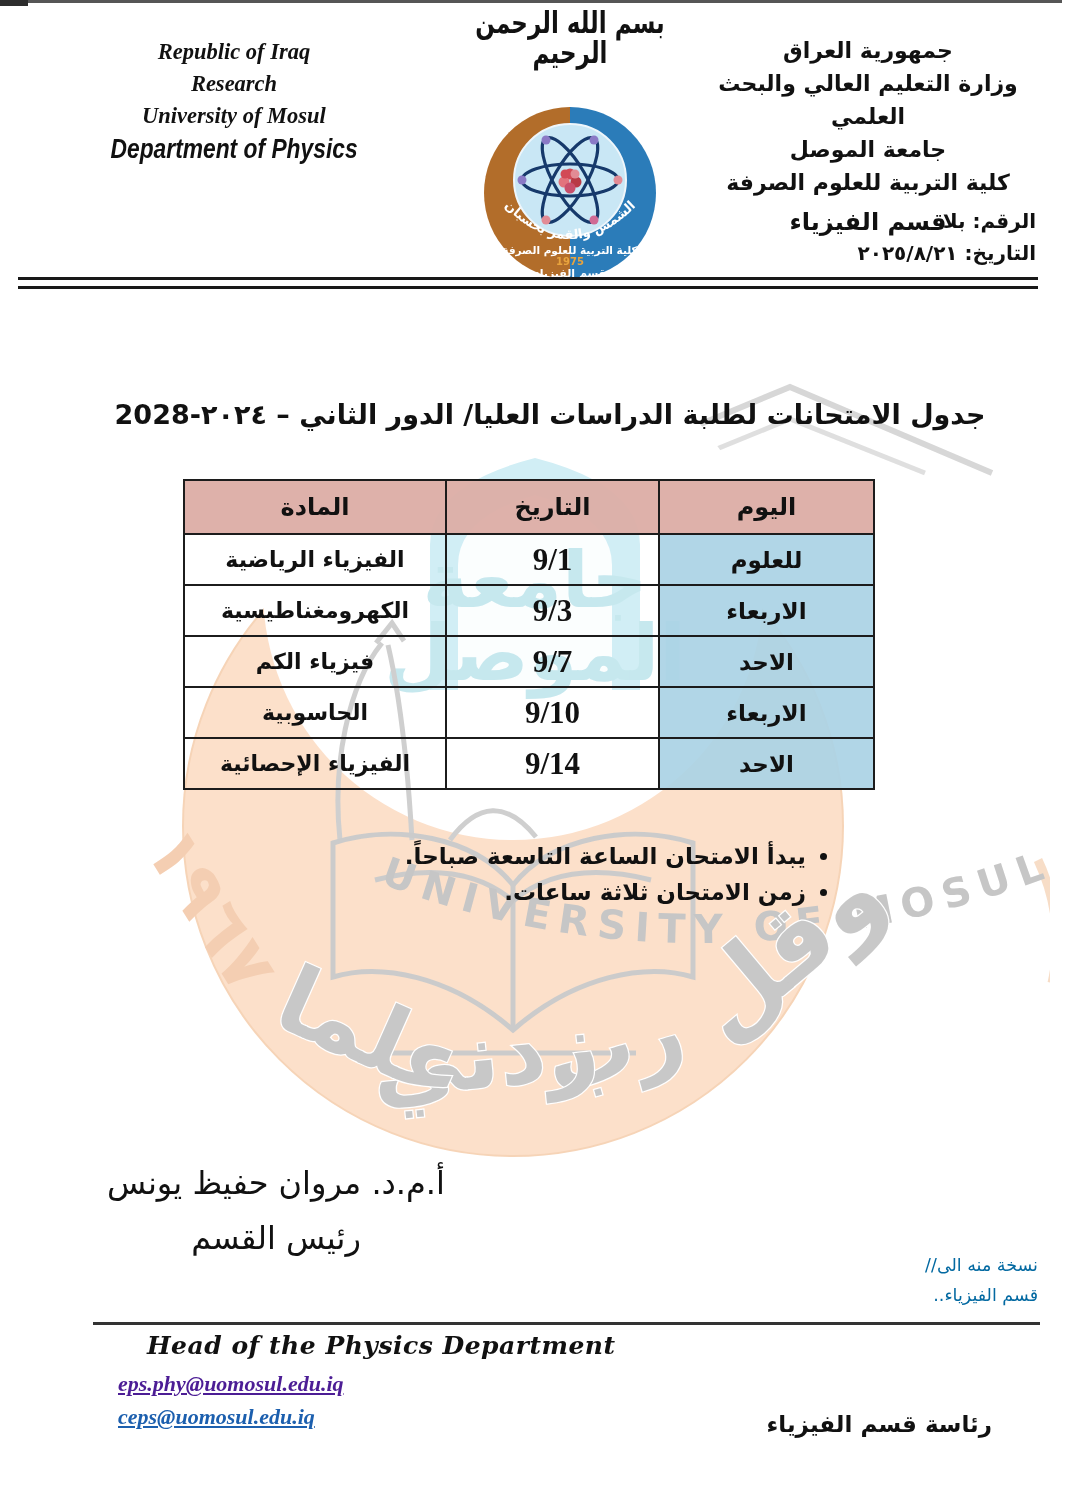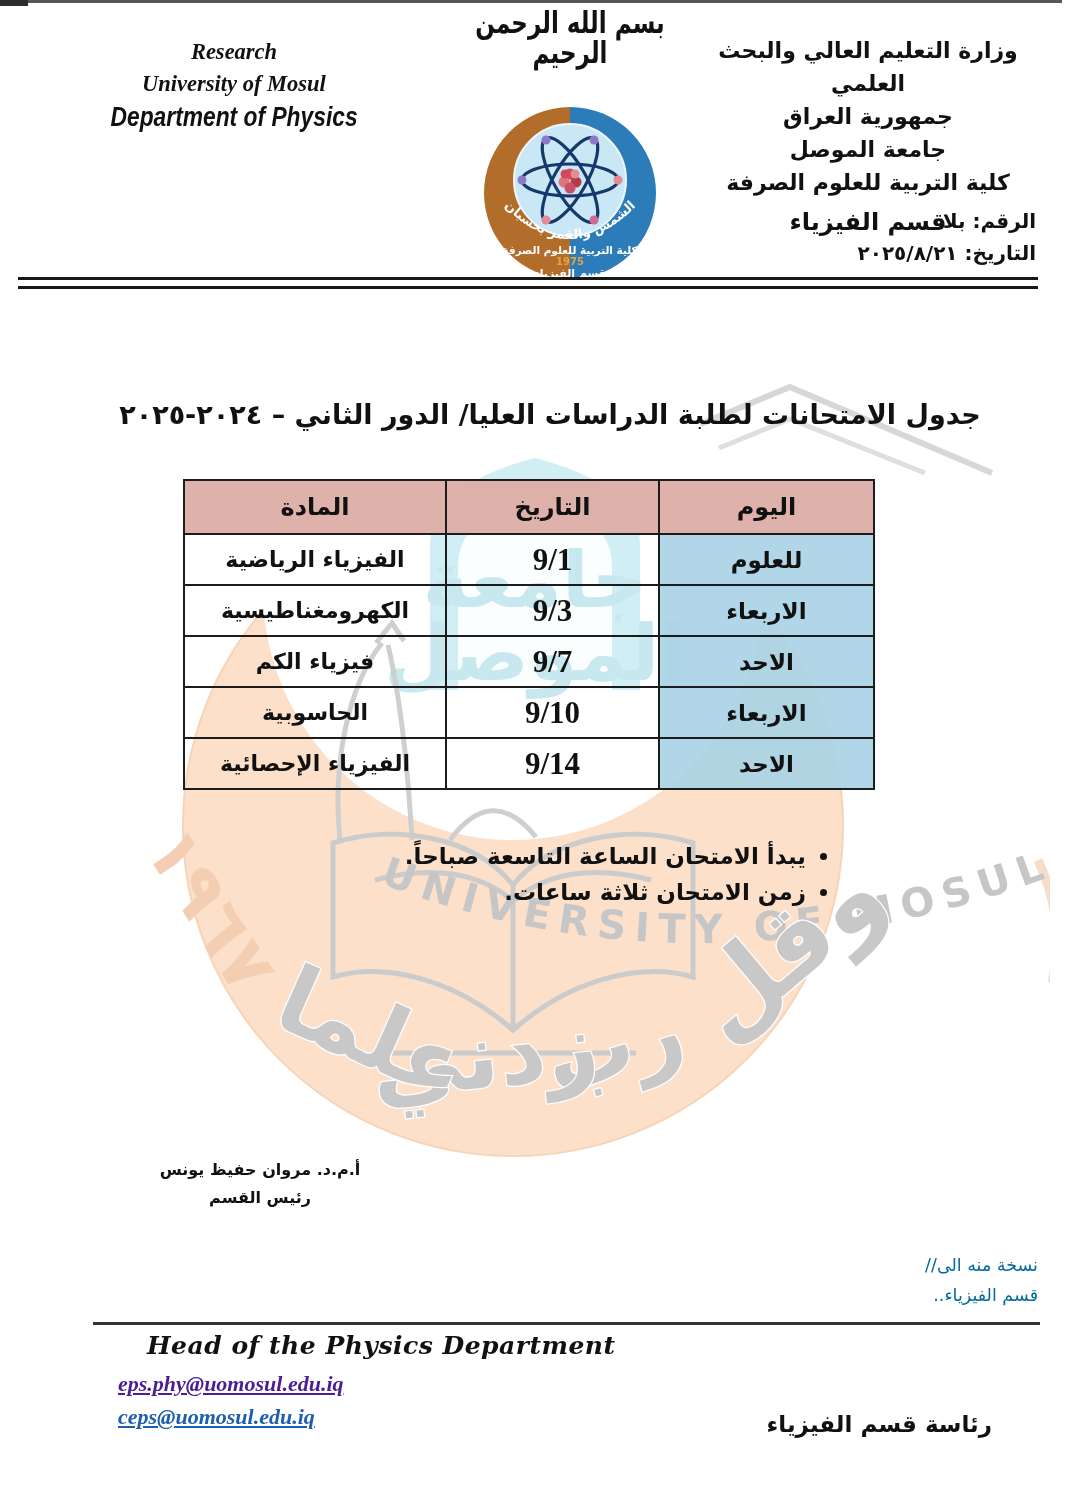--- a/index.html
+++ b/index.html
@@ -50,22 +50,22 @@
   .exam-table td.cell-day{background:rgba(170,211,229,.92);font-size:23px;}
   .exam-table td.cell-date{font-family:"Liberation Serif",serif;font-size:31px;}
   .col-day{width:215px;} .col-date{width:213px;} .col-subject{width:262px;}
 
   
   .notes{right:248px;top:843px;width:436px;direction:rtl;font-weight:bold;font-size:23px;
          margin:0;padding:0 26px 0 0;}
   .notes li{margin-bottom:10px;}
 
   
-  .signature{left:84px;top:1156px;width:352px;text-align:center;direction:rtl;
-         font-weight:bold;font-size:16px;line-height:1.72;}
+  .signature{left:100px;top:1156px;width:352px;text-align:center;direction:rtl;
+         font-weight:normal;font-size:32px;line-height:1.72;}
 
   
   .copy-block{right:42px;top:1250px;direction:rtl;text-align:right;font-size:17.5px;
          line-height:1.72;color:#0369a1;}
 
   .divider{position:absolute;left:93px;top:1322px;width:947px;height:3px;background:#333;z-index:1;}
 
   .footer-en{left:147px;top:1331px;font-family:"DejaVu Serif",serif;font-style:italic;
          font-weight:bold;font-size:25px;letter-spacing:.5px;}
   .footer-ar{right:88px;top:1411px;direction:rtl;font-weight:bold;font-size:23px;}
@@ -121,20 +121,21 @@
         <text x="778" y="600" font-size="100" transform="rotate(-40 778 600)">وقل</text>
         <text x="592" y="700" font-size="88" transform="rotate(-16 592 700)">رب</text>
         <text x="458" y="712" font-size="92" transform="rotate(-6 458 712)">زدني</text>
         <text x="330" y="688" font-size="92" transform="rotate(24 330 688)">علما</text>
       </g>
       <text x="160" y="548" font-size="72" fill="#f4ccae" font-weight="bold" text-anchor="middle" transform="rotate(58 160 548)">١٩٦٧</text>
     </g>
   </svg>
 
   <div class="layer hdr-en">
+    <div>Republic of Iraq</div>
     <div>Research</div>
     <div>University of Mosul</div>
     <div><span class="hdr-en-dept">Department of Physics</span></div>
   </div>
 
   <div class="layer logo">
     <div class="logo-bismillah">بسم الله الرحمن الرحيم</div>
     <svg class="logo-seal" width="218" height="180" viewBox="0 0 218 180">
       <path d="M109,3 A86,86 0 0 0 109,175 Z" fill="#b26d2a"></path>
       <path d="M109,3 A86,86 0 0 1 109,175 Z" fill="#2b7cb9"></path>
@@ -164,36 +165,36 @@
       <text font-size="13" fill="#ffffff" font-weight="bold">
         <textPath href="#seal-arc" startOffset="50%" text-anchor="middle">الشمس والقمر بحسبان</textPath>
       </text>
       <text x="109" y="150" font-size="10.5" fill="#ffffff" font-weight="bold" text-anchor="middle">كلية التربية للعلوم الصرفة</text>
       <text x="109" y="161" font-size="10" fill="#e8a33d" font-weight="bold" text-anchor="middle">1975</text>
       <text x="109" y="173" font-size="11" fill="#ffffff" font-weight="bold" text-anchor="middle">قسم الفيزياء</text>
     </svg>
   </div>
 
   <div class="layer hdr-ar">
+    <div>جمهورية العراق</div>
     <div>وزارة التعليم العالي والبحث العلمي</div>
-    <div>جمهورية العراق</div>
     <div>جامعة الموصل</div>
     <div>كلية التربية للعلوم الصرفة</div>
     <div class="hdr-ar-dept">قسم الفيزياء</div>
   </div>
 
   <div class="layer hdr-meta">
     <div>الرقم: بلا</div>
     <div>التاريخ: ٢٠٢٥/٨/٢١</div>
   </div>
 
   <div class="rule rule-1"></div>
   <div class="rule rule-2"></div>
 
-  <div class="layer doc-title">جدول الامتحانات لطلبة الدراسات العليا/ الدور الثاني – ٢٠٢٤-٢٠٢٥</div>
+  <div class="layer doc-title">جدول الامتحانات لطلبة الدراسات العليا/ الدور الثاني – ٢٠٢٤-2028</div>
 
   <table class="exam-table" dir="rtl">
     <colgroup>
         <col class="col-day">
         <col class="col-date">
         <col class="col-subject">
       </colgroup>
     <thead>
       <tr>
         <th>اليوم</th>

